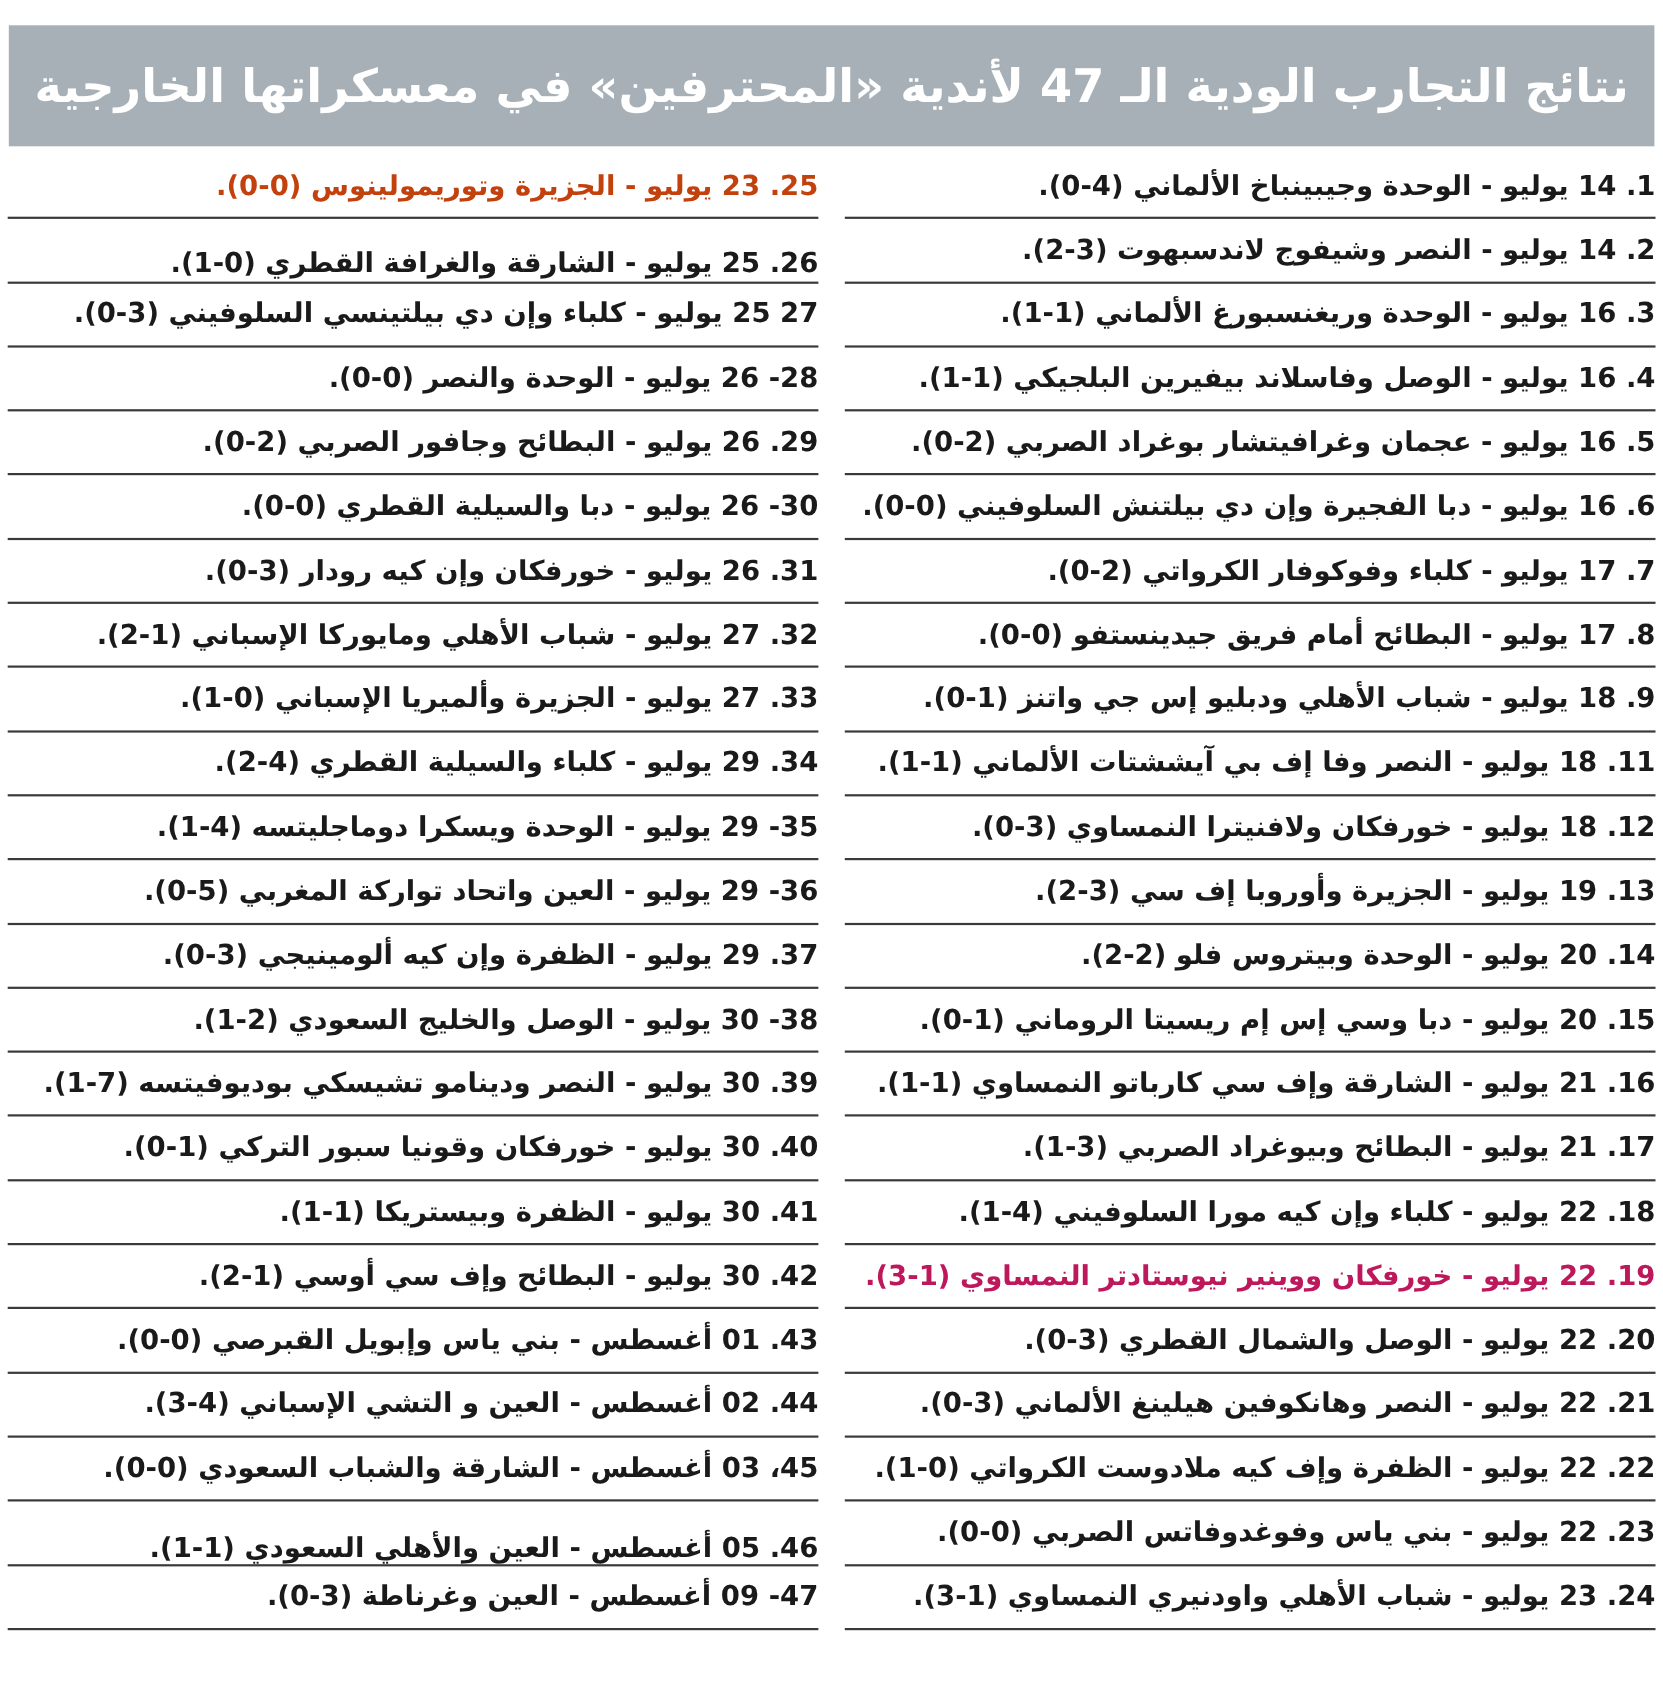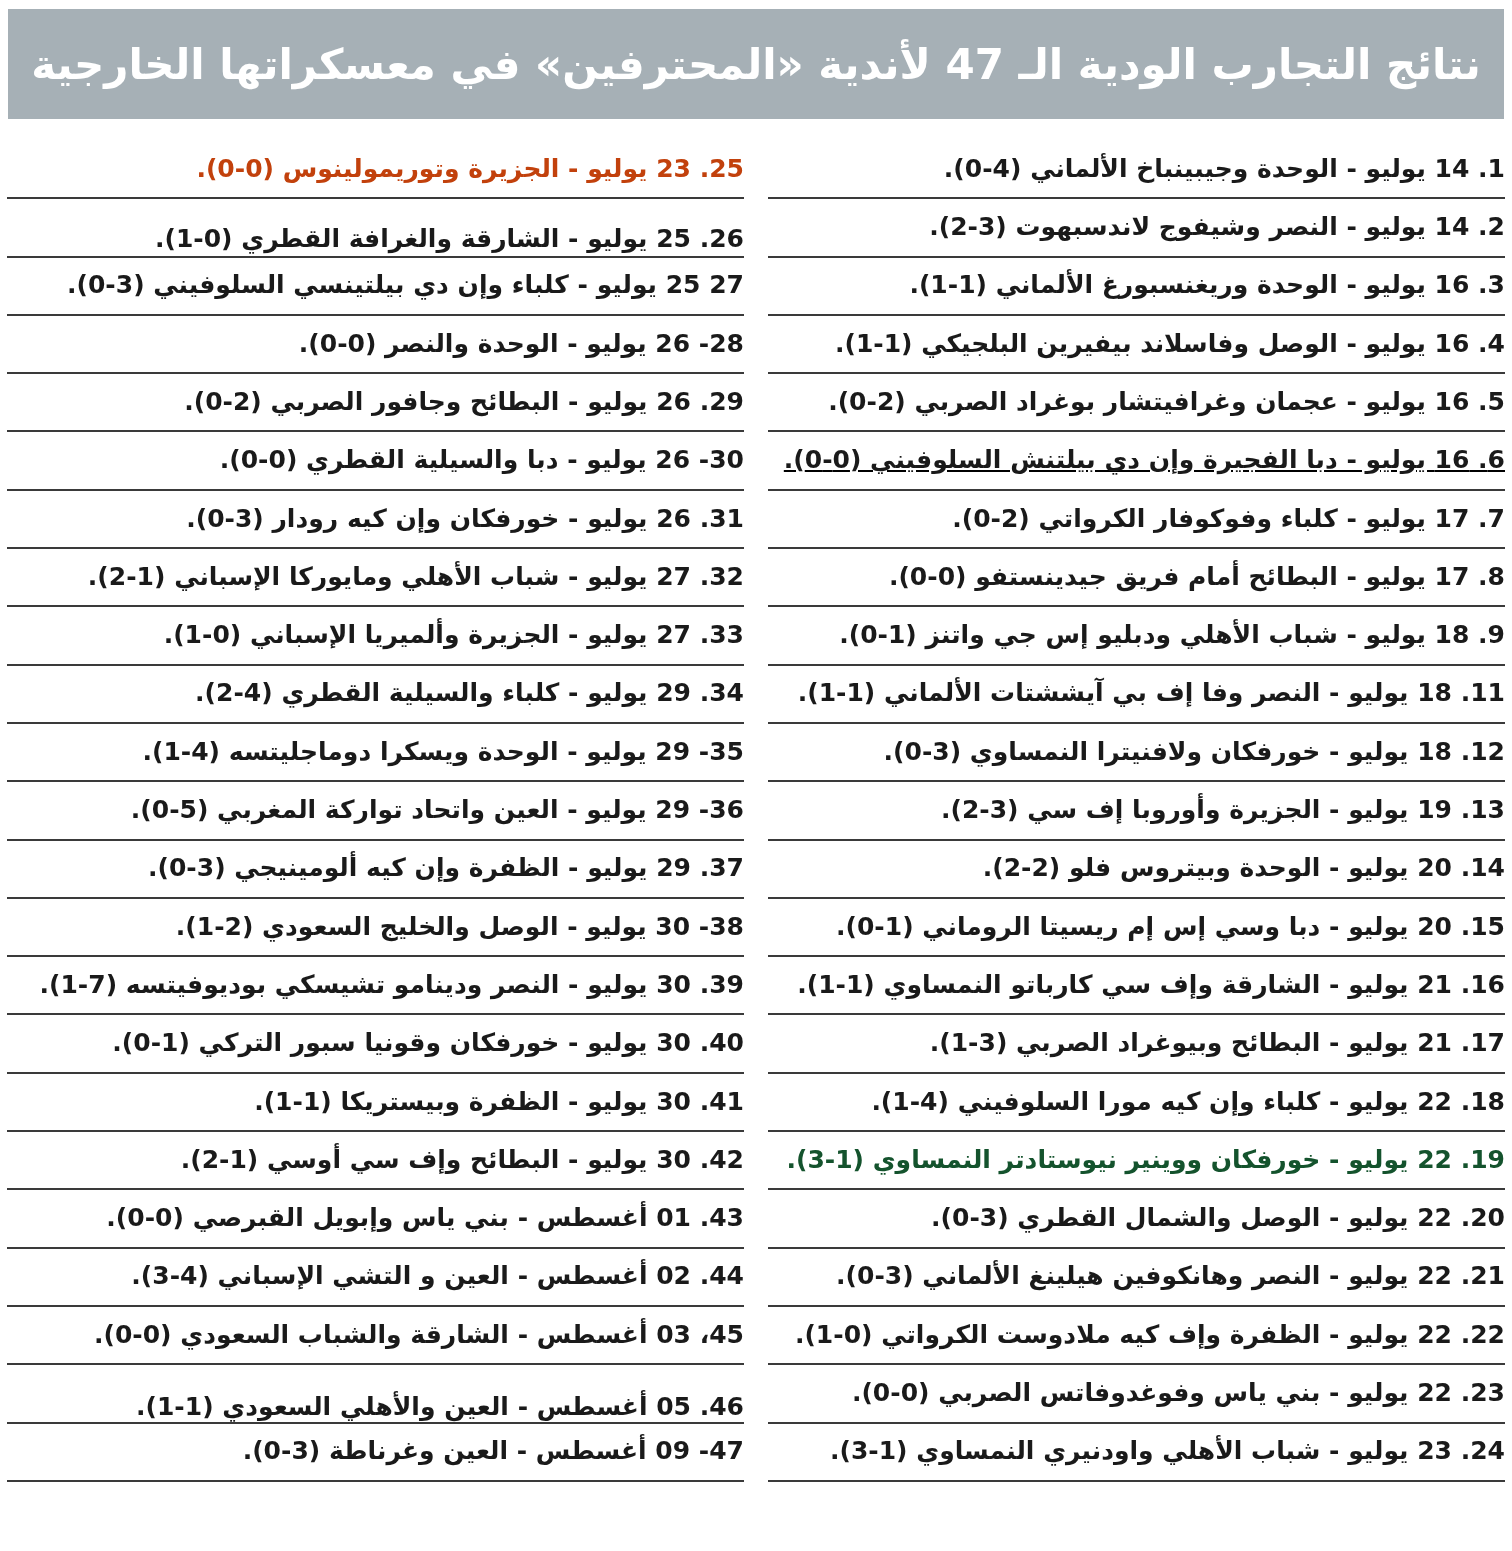--- a/index.html
+++ b/index.html
@@ -1,20 +1,20 @@
 <!DOCTYPE html>
 <html lang="ar" dir="rtl"><head>
 <meta charset="utf-8">
 <style>
   * { margin:0; padding:0; box-sizing:border-box; }
   html,body { width:1512px; height:1551px; background:#ffffff; overflow:hidden; }
   body { font-family:"DejaVu Sans", sans-serif; }
 
   .header-bar {
-    position:absolute; left:8px; top:9px; width:1496px; height:110px;
+    position:absolute; left:8px; top:23px; width:1496px; height:110px;
     display:flex; align-items:center; justify-content:center;
   }
   .header-title {
     color:#ffffff; font-size:42px; font-weight:bold; letter-spacing:0;
     white-space:nowrap; direction:rtl;
   }
 
   .columns {
     position:absolute; top:141px; right:7px; left:7px;
     display:flex; direction:rtl; gap:24px; align-items:flex-start;
@@ -48,21 +48,21 @@
       </div>
       <div class="result-row" style="border-bottom: 2px solid rgb(58, 58, 58);">
         <span class="result-text" dir="rtl" style="color: rgb(26, 26, 26);">3. 16 يوليو - الوحدة وريغنسبورغ الألماني (1-1).</span>
       </div>
       <div class="result-row" style="border-bottom: 2px solid rgb(58, 58, 58);">
         <span class="result-text" dir="rtl" style="color: rgb(26, 26, 26);">4. 16 يوليو - الوصل وفاسلاند بيفيرين البلجيكي (1-1).</span>
       </div>
       <div class="result-row" style="border-bottom: 2px solid rgb(58, 58, 58);">
         <span class="result-text" dir="rtl" style="color: rgb(26, 26, 26);">5. 16 يوليو - عجمان وغرافيتشار بوغراد الصربي (2-0).</span>
       </div>
-      <div class="result-row" style="border-bottom: 2px solid rgb(58, 58, 58); text-decoration: underline;">
+      <div class="result-row" style="border-bottom: 2px solid rgb(58, 58, 58);">
         <span class="result-text" dir="rtl" style="color: rgb(26, 26, 26);">6. 16 يوليو - دبا الفجيرة وإن دي بيلتنش السلوفيني (0-0).</span>
       </div>
       <div class="result-row" style="border-bottom: 2px solid rgb(58, 58, 58);">
         <span class="result-text" dir="rtl" style="color: rgb(26, 26, 26);">7. 17 يوليو - كلباء وفوكوفار الكرواتي (2-0).</span>
       </div>
       <div class="result-row" style="border-bottom: 2px solid rgb(58, 58, 58);">
         <span class="result-text" dir="rtl" style="color: rgb(26, 26, 26);">8. 17 يوليو - البطائح أمام فريق جيدينستفو (0-0).</span>
       </div>
       <div class="result-row" style="border-bottom: 2px solid rgb(58, 58, 58);">
         <span class="result-text" dir="rtl" style="color: rgb(26, 26, 26);">9. 18 يوليو - شباب الأهلي ودبليو إس جي واتنز (1-0).</span>
@@ -85,21 +85,21 @@
       <div class="result-row" style="border-bottom: 2px solid rgb(58, 58, 58);">
         <span class="result-text" dir="rtl" style="color: rgb(26, 26, 26);">16. 21 يوليو - الشارقة وإف سي كارباتو النمساوي (1-1).</span>
       </div>
       <div class="result-row" style="border-bottom: 2px solid rgb(58, 58, 58);">
         <span class="result-text" dir="rtl" style="color: rgb(26, 26, 26);">17. 21 يوليو - البطائح وبيوغراد الصربي (3-1).</span>
       </div>
       <div class="result-row" style="border-bottom: 2px solid rgb(58, 58, 58);">
         <span class="result-text" dir="rtl" style="color: rgb(26, 26, 26);">18. 22 يوليو - كلباء وإن كيه مورا السلوفيني (4-1).</span>
       </div>
       <div class="result-row" style="border-bottom: 2px solid rgb(58, 58, 58);">
-        <span class="result-text" dir="rtl" style="color: #14532d;">19. 22 يوليو - خورفكان ووينير نيوستادتر النمساوي (1-3).</span>
+        <span class="result-text" dir="rtl" style="color: #be185d;">19. 22 يوليو - خورفكان ووينير نيوستادتر النمساوي (1-3).</span>
       </div>
       <div class="result-row" style="border-bottom: 2px solid rgb(58, 58, 58);">
         <span class="result-text" dir="rtl" style="color: rgb(26, 26, 26);">20. 22 يوليو - الوصل والشمال القطري (3-0).</span>
       </div>
       <div class="result-row" style="border-bottom: 2px solid rgb(58, 58, 58);">
         <span class="result-text" dir="rtl" style="color: rgb(26, 26, 26);">21. 22 يوليو - النصر وهانكوفين هيلينغ الألماني (3-0).</span>
       </div>
       <div class="result-row" style="border-bottom: 2px solid rgb(58, 58, 58);">
         <span class="result-text" dir="rtl" style="color: rgb(26, 26, 26);">22. 22 يوليو - الظفرة وإف كيه ملادوست الكرواتي (0-1).</span>
       </div>

